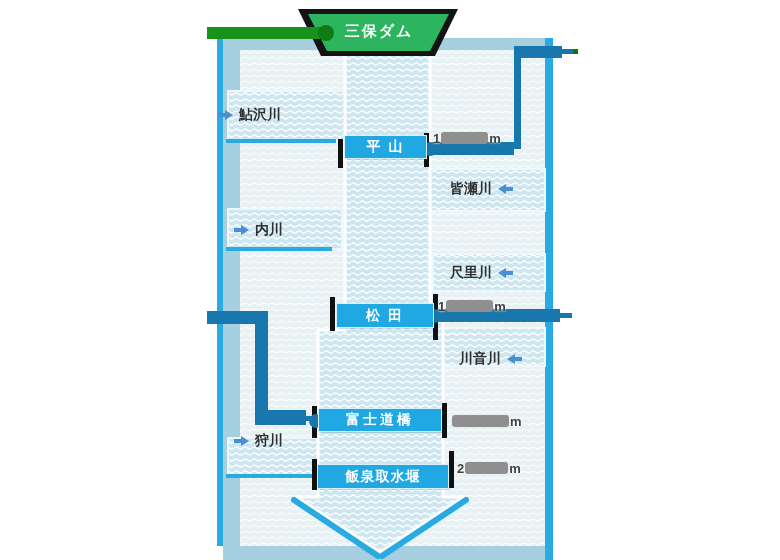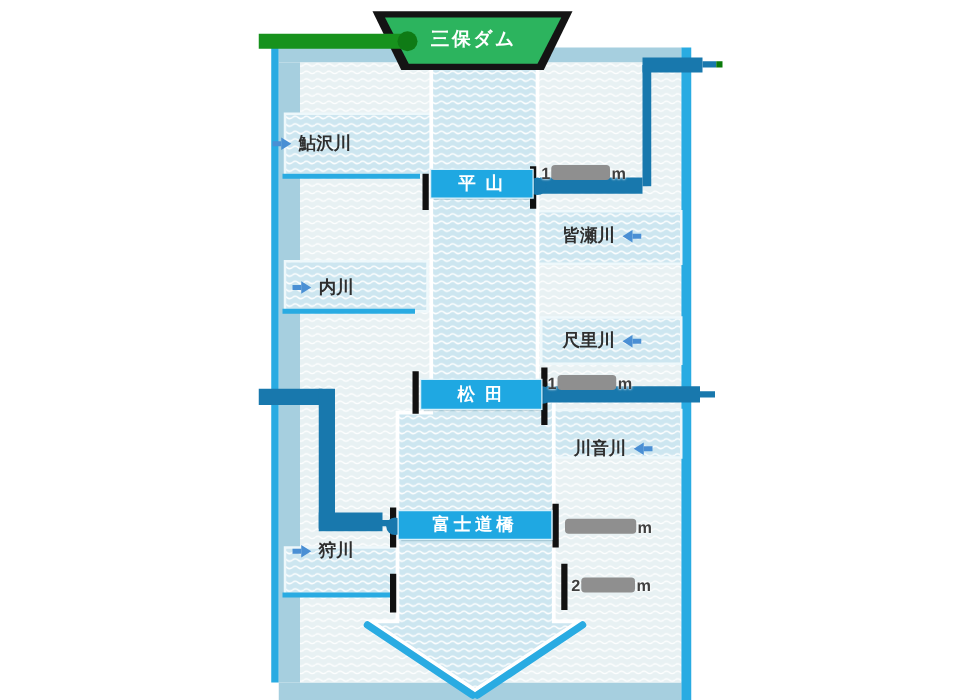--- a/index.html
+++ b/index.html
@@ -129,20 +129,21 @@
       <rect x="304" y="416" width="10" height="5"></rect>
       <circle cx="316" cy="421" r="7"></circle>
     </g>
   </svg>
 
   <div class="ov dam-label">三保ダム</div>
 
   <div class="ov station st-hirayama">平 山</div>
   <div class="ov station st-matsuda">松 田</div>
   <div class="ov station st-fujimichi">富士道橋</div>
+  <div class="ov station st-iizumi">飯泉取水堰</div>
 
   <div class="ov val v-hirayama">
     <span class="num">1</span>
     <span class="blob"></span>
     <span class="num">m</span>
   </div>
   <div class="ov val v-matsuda">
     <span class="num">1</span>
     <span class="blob"></span>
     <span class="num">m</span>

